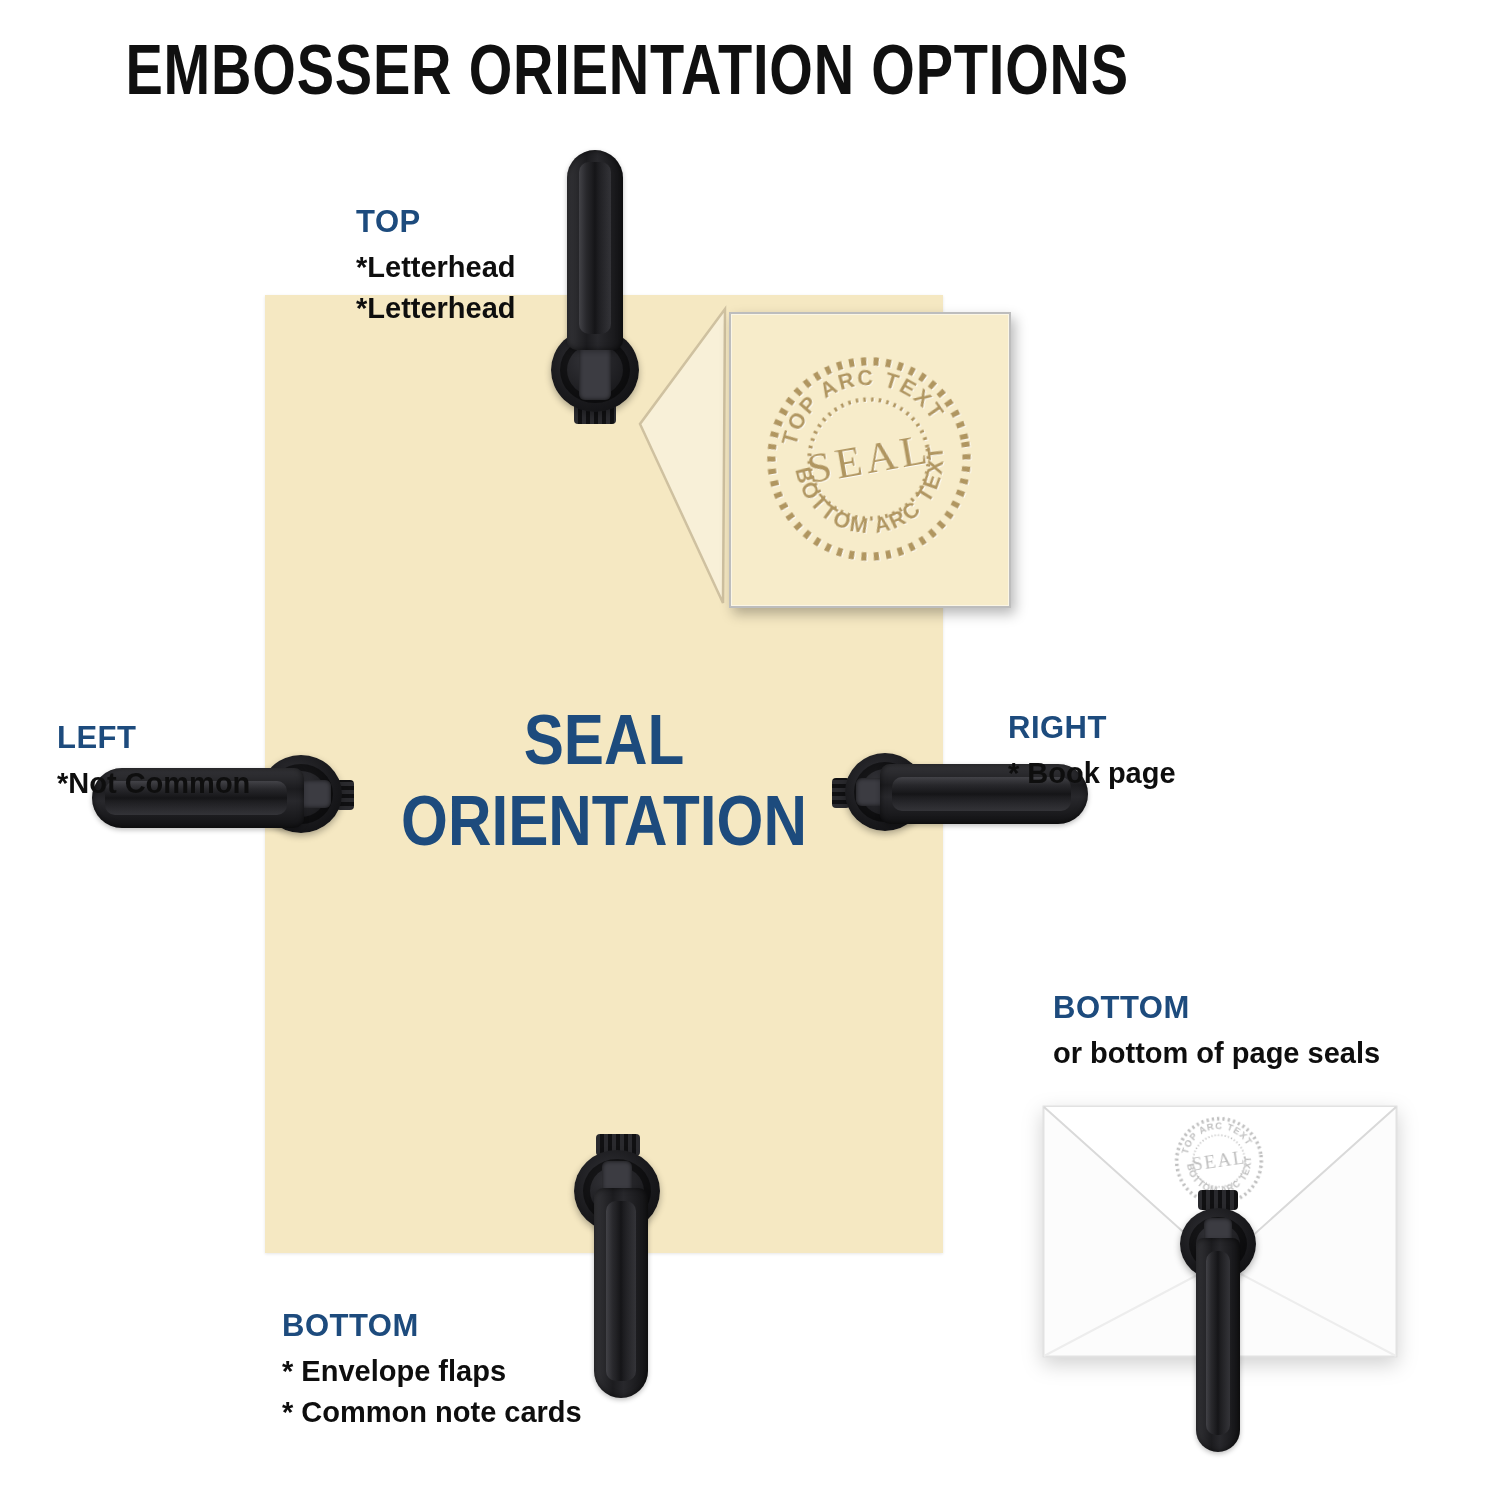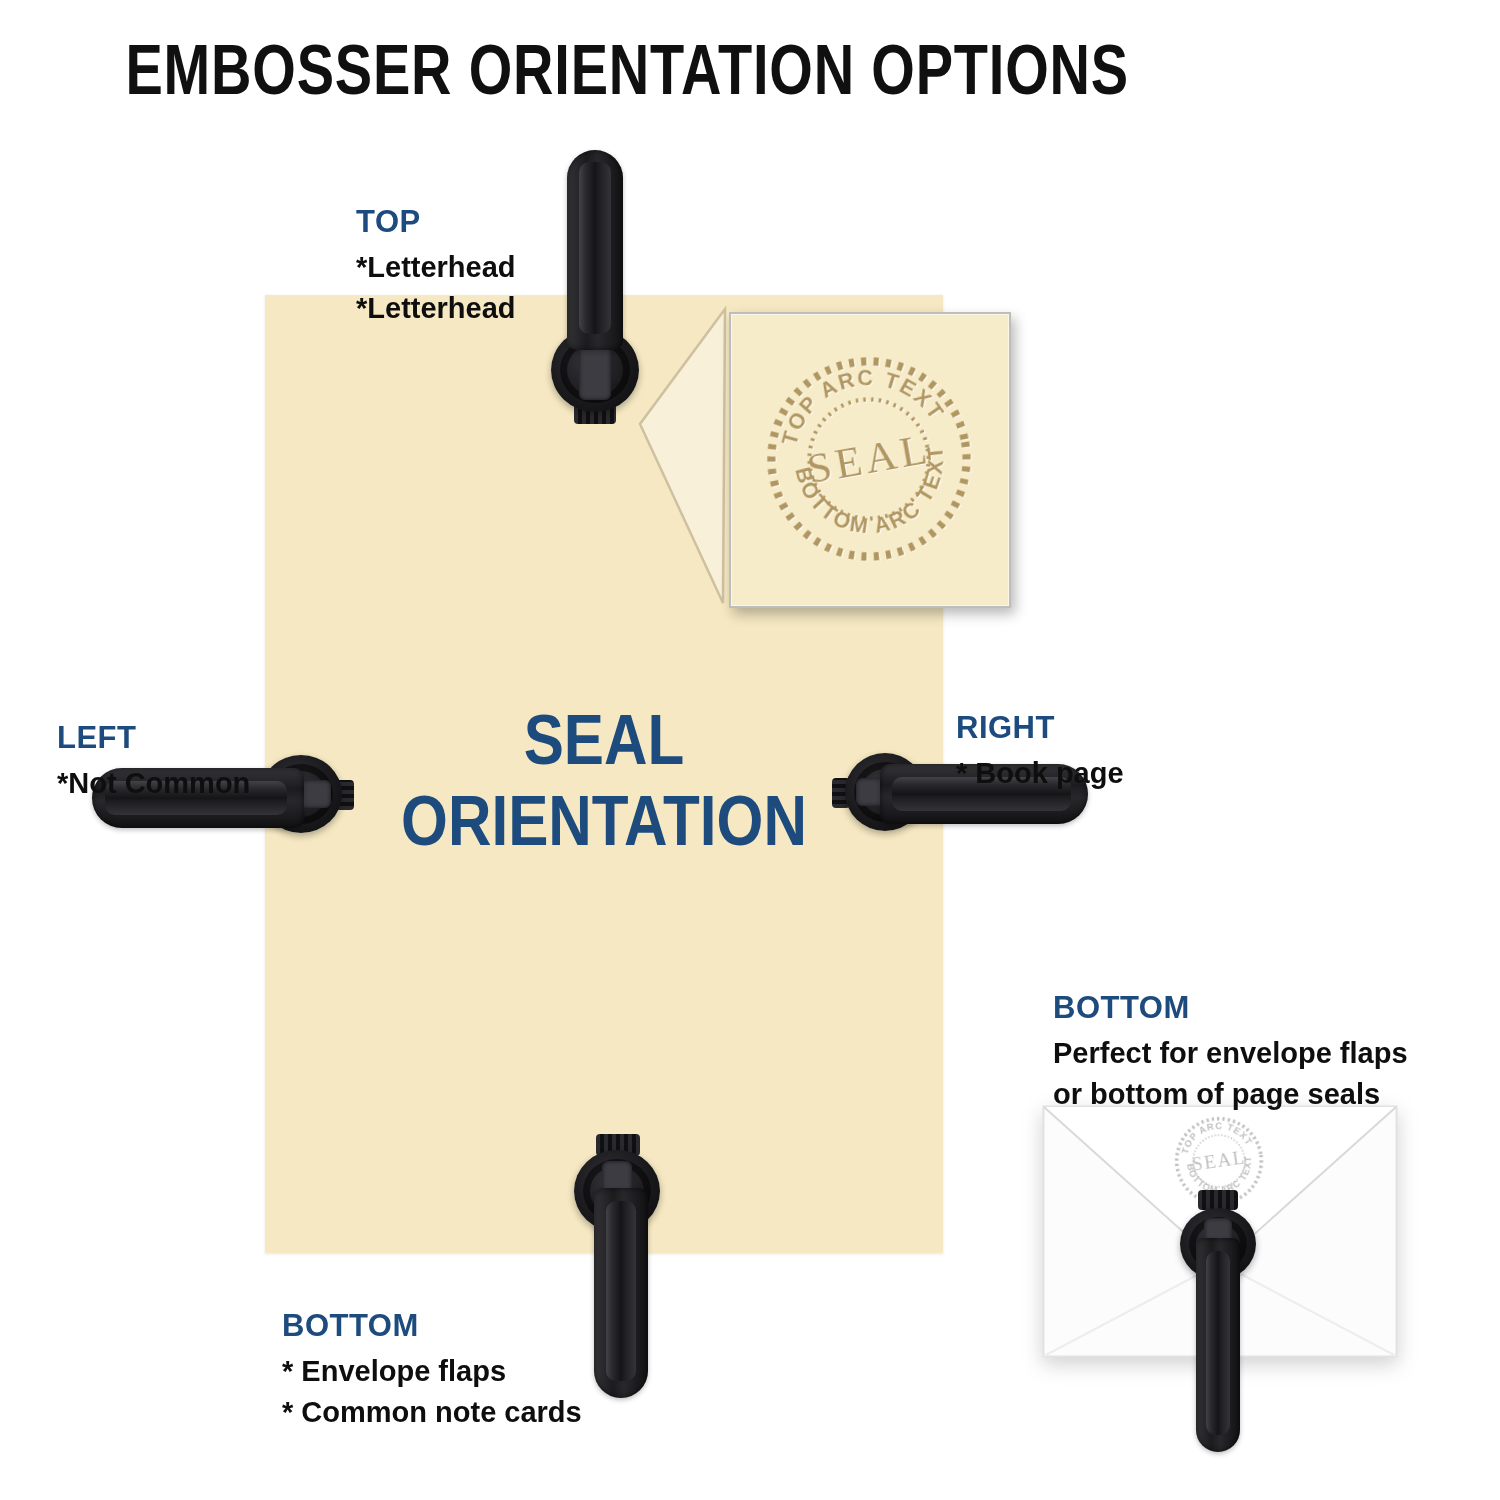--- a/index.html
+++ b/index.html
@@ -76,21 +76,21 @@
     position:absolute;z-index:4;border-radius:4px;
     background:repeating-linear-gradient(90deg,#2a2a2e 0 4px,#101012 4px 8px);
   }
   .emb-neck.side{background:repeating-linear-gradient(0deg,#2a2a2e 0 4px,#101012 4px 8px);}
   
   .lbl{position:absolute;z-index:8;margin-top:32px;}
   .lbl .hd{font-size:31px;font-weight:800;color:#1d4b7d;letter-spacing:0.5px;margin:0 0 7px 0;}
   .lbl .it{font-size:29px;font-weight:700;color:#0e0e0e;line-height:1.40;margin:0;}
   .lbl-top{left:356px;top:172px;}
   .lbl-left{left:57px;top:688px;}
-  .lbl-right{left:956px;top:678px;}
+  .lbl-right{left:1008px;top:678px;}
   .lbl-bottom{left:282px;top:1276px;}
   .lbl-bottom-right{left:1053px;top:958px;}
   
   .envelope{position:absolute;left:1042px;top:1105px;width:356px;height:253px;z-index:1;
     filter:drop-shadow(0 7px 10px rgba(0,0,0,0.18));}
   .envelope svg{display:block;width:100%;height:100%;}
 </style>
 </head>
 <body>
 
@@ -250,17 +250,16 @@
   </div>
 
   <div class="lbl lbl-bottom">
     <p class="hd">BOTTOM</p>
     <p class="it">* Envelope flaps</p>
     <p class="it">* Common note cards</p>
   </div>
 
   <div class="lbl lbl-bottom-right">
     <p class="hd">BOTTOM</p>
-    <p class="it">Perfect for envelope flaps</p>
     <p class="it">or bottom of page seals</p>
   </div>
 
 </div>
 
 </body></html>

